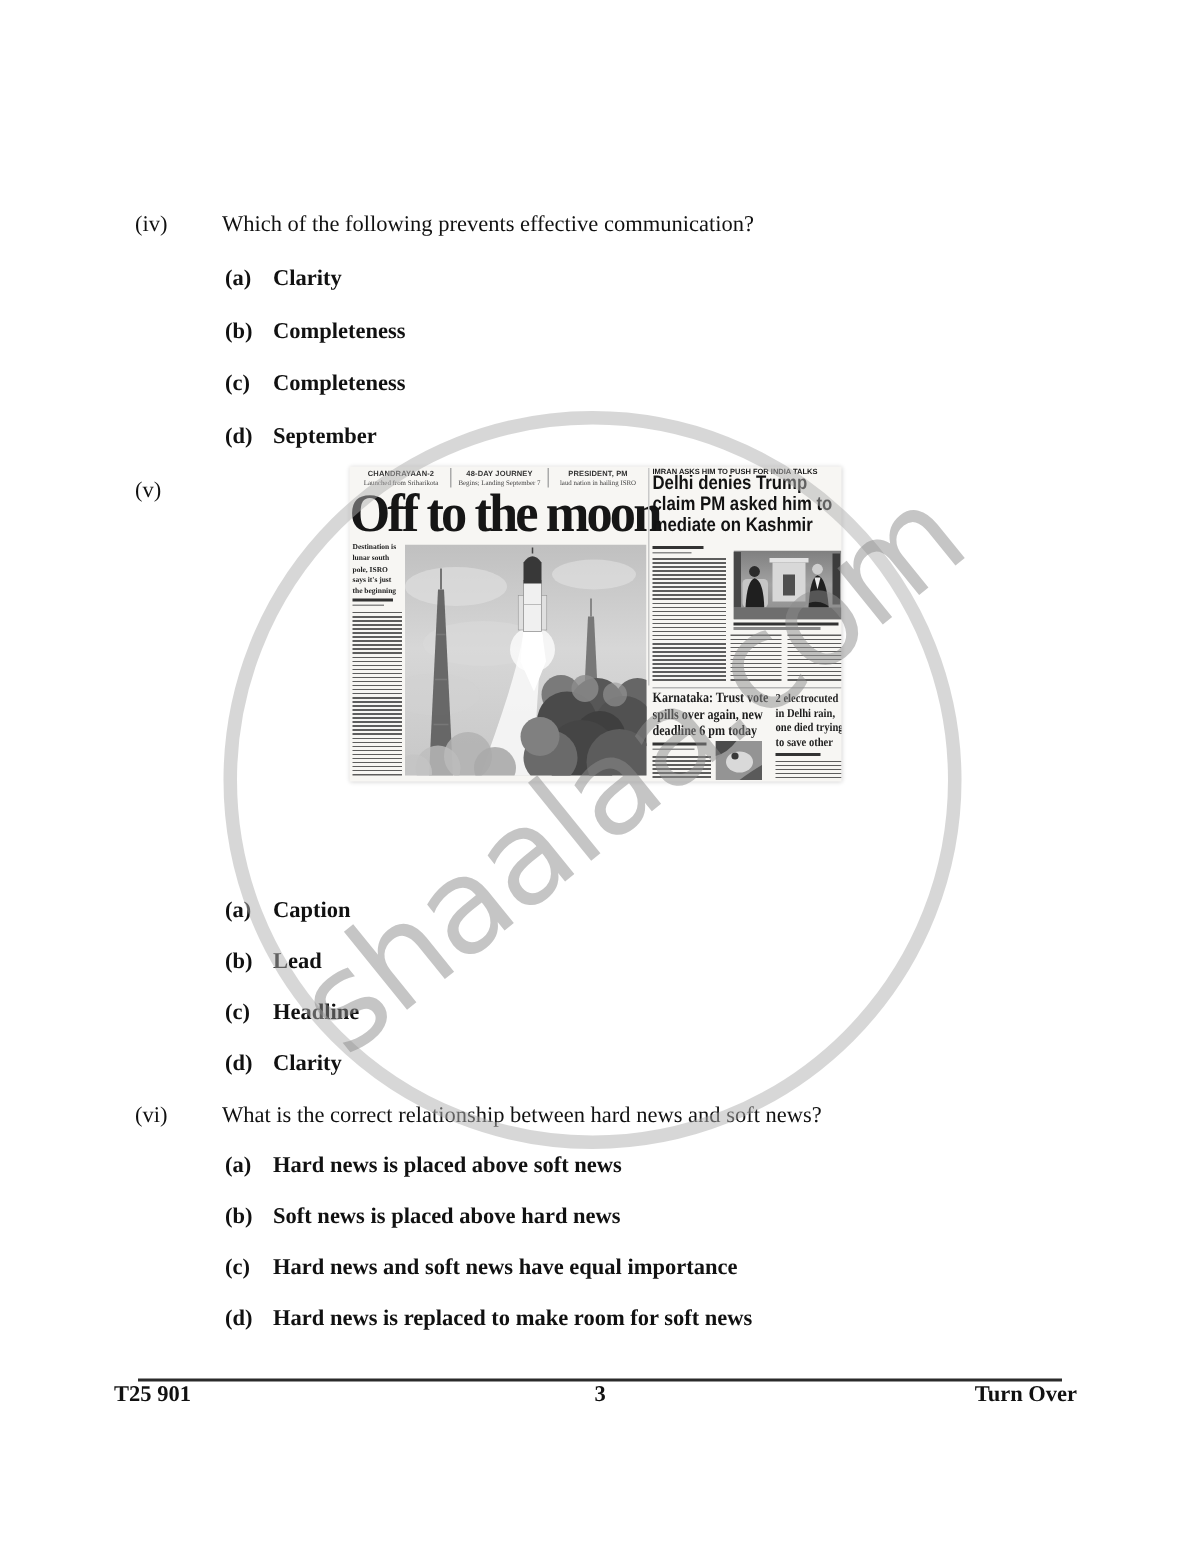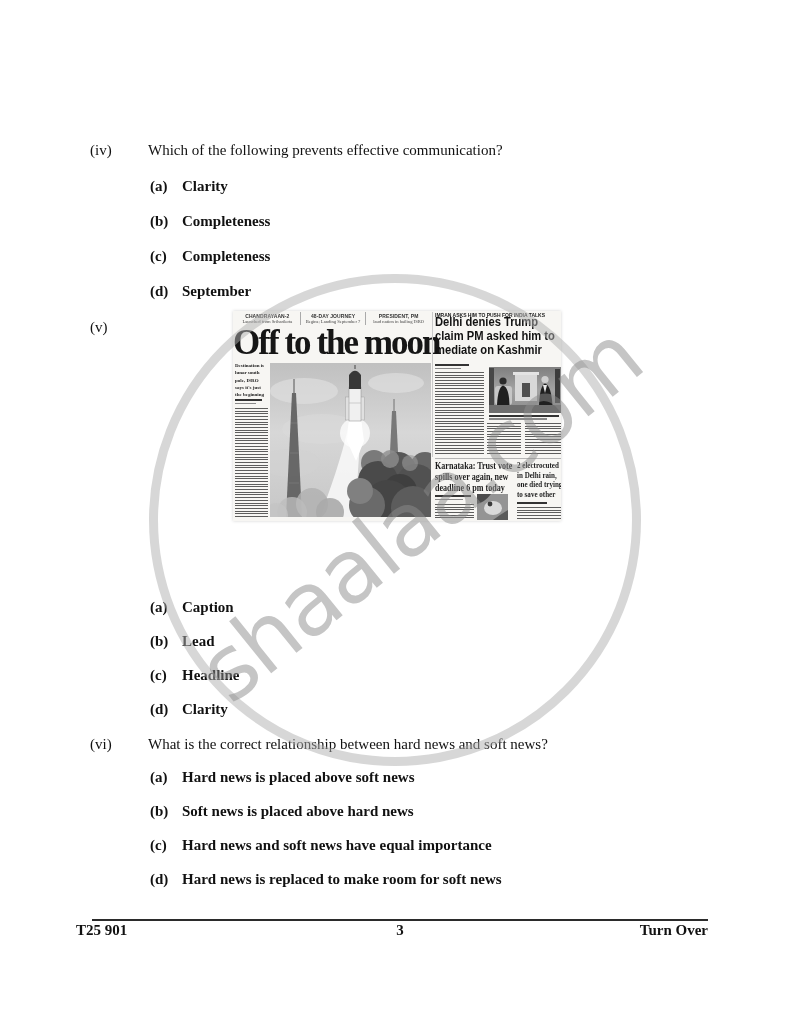--- a/index.html
+++ b/index.html
@@ -262,18 +262,18 @@
 <div class="optrow" style="top:837px">
   <span class="olabel">(c)</span><span>Hard news and soft news have equal importance</span>
 </div>
 <div class="optrow" style="top:871px">
   <span class="olabel">(d)</span><span>Hard news is replaced to make room for soft news</span>
 </div>
 
 <div class="footer-rule"></div>
 <div class="footer-text" style="left:76px;">T25 901</div>
 <div class="footer-text" style="left:92px; width:616px; text-align:center;">3</div>
-<div class="footer-text" style="right:92px;text-align:right;">Turn Over</div>
+<div class="footer-text" style="right:82px;text-align:right;">Turn Over</div>
 
 <div class="wm">
   <div class="wm-ring"></div>
   <div class="wm-text">shaalaa.com</div>
 </div>
 
 </body></html>

